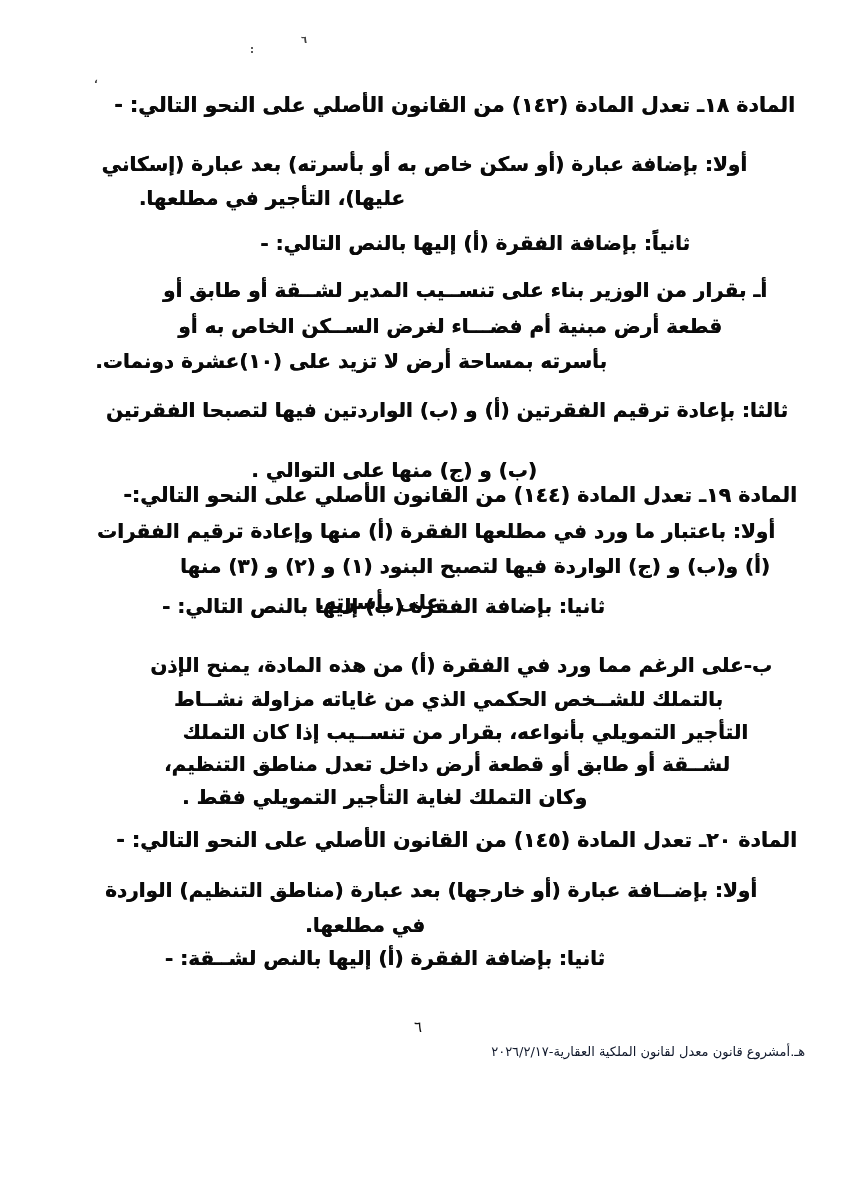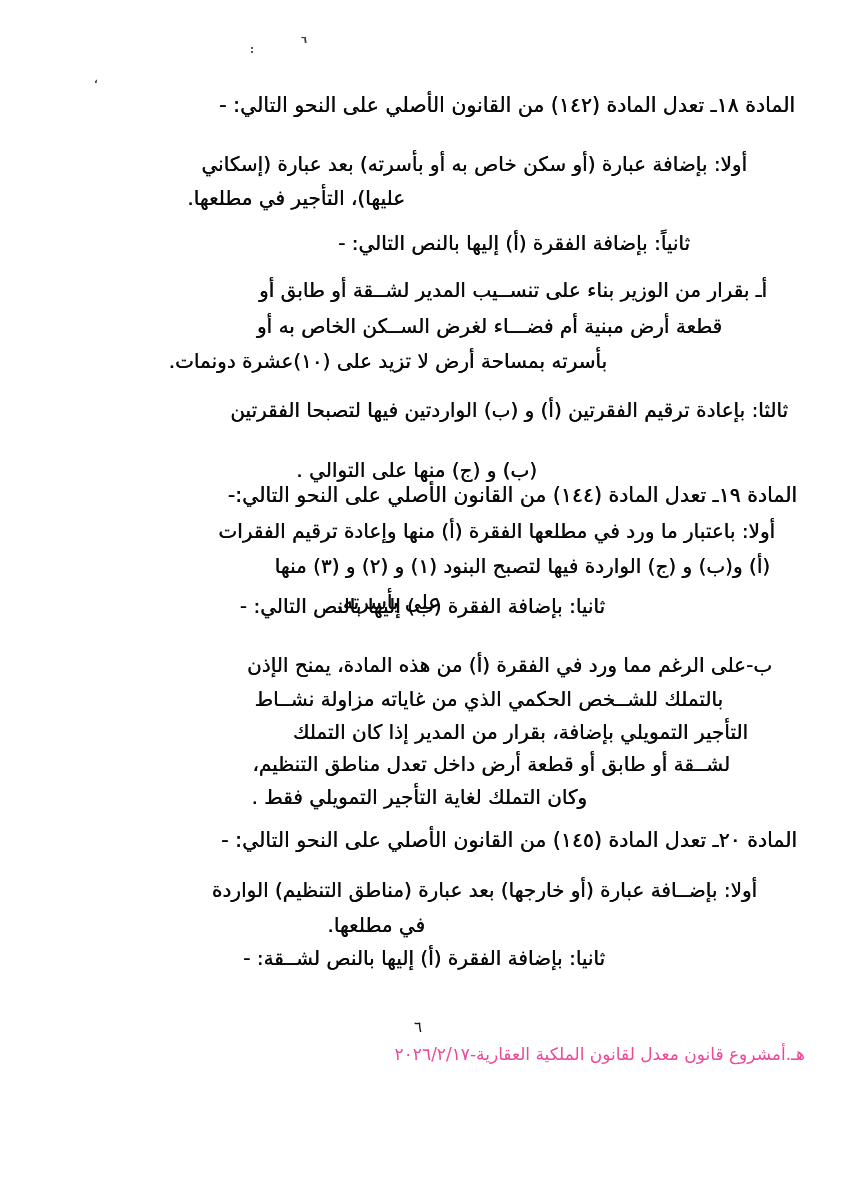--- a/index.html
+++ b/index.html
@@ -11,32 +11,32 @@
     font-family:"DejaVu Sans",sans-serif;
     color:#0a0a0a;
   }
   .ln{
     position:absolute;
     direction:rtl;
     unicode-bidi:plaintext;
     white-space:nowrap;
     font-size:20px;
     line-height:27px;
-    font-weight:normal;
+    font-weight:bold;
     letter-spacing:-0.2px;
     text-shadow:0.35px 0 0 currentColor;
   }
   .hd{font-size:20.5px;}
   .footer-note{
     position:absolute;
     direction:rtl;
     white-space:nowrap;
-    font-size:17px;
+    font-size:13px;
     font-weight:normal;
-    color:#ec4899;
+    color:#0f172a;
   }
   .page-num{
     position:absolute;
     font-size:15px;
     font-weight:normal;
     color:#111;
   }
   .artifact{
     position:absolute;
     font-size:10px;
@@ -66,21 +66,21 @@
   </section>
 
   <section>
     <div class="ln hd" style="top:482px;right:53px">المادة ١٩ـ تعدل المادة (١٤٤) من القانون الأصلي على النحو التالي:-</div>
     <div class="ln" style="top:518px;right:75px">أولا: باعتبار ما ورد في مطلعها الفقرة (أ) منها وإعادة ترقيم الفقرات</div>
     <div class="ln" style="top:553px;right:80px">(أ) و(ب) و (ج) الواردة فيها لتصبح البنود (١) و (٢) و (٣) منها</div>
     <div class="ln" style="top:589px;right:410px">على بأسرته.</div>
     <div class="ln" style="top:593px;right:245px">ثانيا: بإضافة الفقرة (ب) إليها بالنص التالي: -</div>
     <div class="ln" style="top:652px;right:78px">ب-على الرغم مما ورد في الفقرة (أ) من هذه المادة، يمنح الإذن</div>
     <div class="ln" style="top:686px;right:127px">بالتملك للشــخص الحكمي الذي من غاياته مزاولة نشــاط</div>
-    <div class="ln" style="top:719px;right:102px">التأجير التمويلي بإضافة، بقرار من المدير إذا كان التملك</div>
+    <div class="ln" style="top:719px;right:102px">التأجير التمويلي بأنواعه، بقرار من تنســيب إذا كان التملك</div>
     <div class="ln" style="top:751px;right:120px">لشــقة أو طابق أو قطعة أرض داخل تعدل مناطق التنظيم،</div>
     <div class="ln" style="top:784px;right:263px">وكان التملك لغاية التأجير التمويلي فقط .</div>
   </section>
 
   <section>
     <div class="ln hd" style="top:827px;right:53px">المادة ٢٠ـ تعدل المادة (١٤٥) من القانون الأصلي على النحو التالي: -</div>
     <div class="ln" style="top:877px;right:93px">أولا: بإضــافة عبارة (أو خارجها) بعد عبارة (مناطق التنظيم) الواردة</div>
     <div class="ln" style="top:912px;right:425px">في مطلعها.</div>
     <div class="ln" style="top:945px;right:245px">ثانيا: بإضافة الفقرة (أ) إليها بالنص لشــقة: -</div>
   </section>

